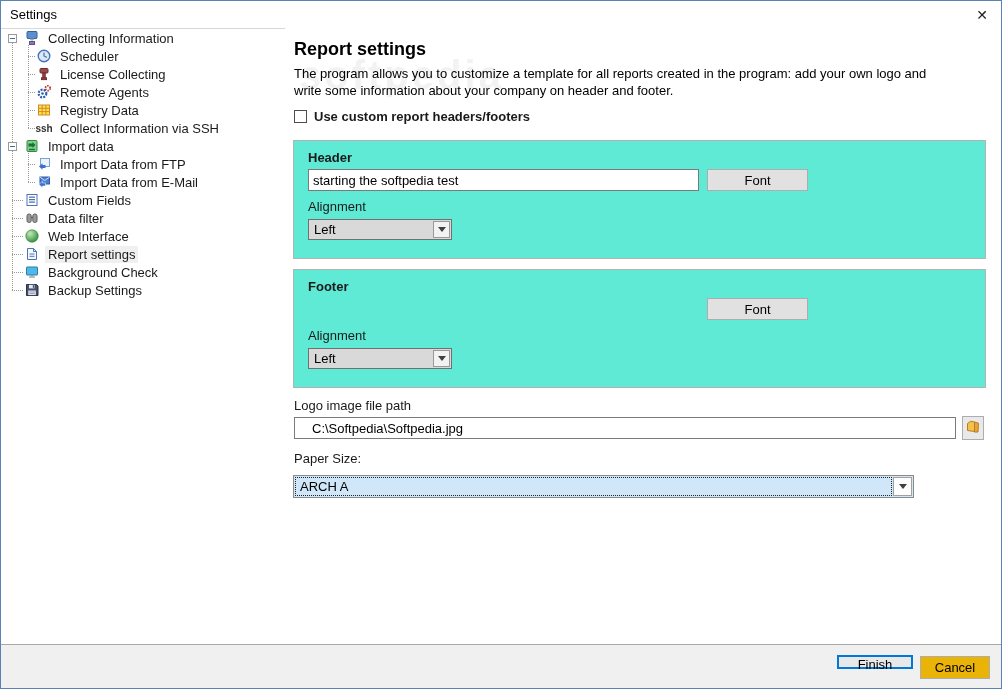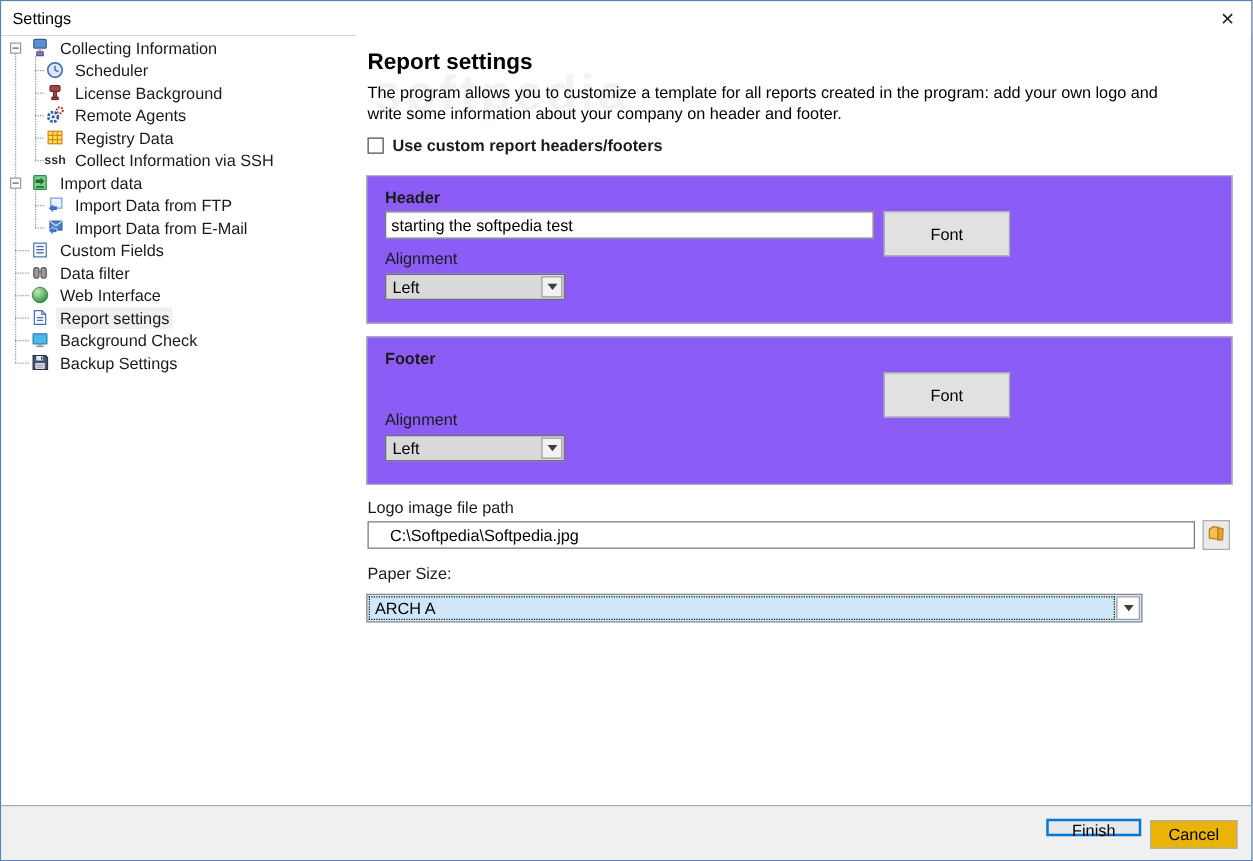--- a/index.html
+++ b/index.html
@@ -30,28 +30,28 @@
   .trow.selected .tlabel { background:#f0f0f0; }
   
   .watermark { position:absolute; left:298px; top:52px; font-size:40px; font-weight:bold;
     color:rgba(0,0,0,0.05); letter-spacing:3px; pointer-events:none; }
   .page-title { position:absolute; left:293px; top:38px; font-size:18px; font-weight:bold; color:#000; }
   .page-desc { position:absolute; left:293px; top:64px; width:655px; font-size:13px; line-height:17px; color:#000; }
   .chk-row { position:absolute; left:293px; top:108px; display:flex; align-items:center; }
   .checkbox { width:13px; height:13px; background:#fff; border:1px solid #4d4d4d; margin-right:7px; cursor:pointer; }
   .chk-label { font-weight:bold; font-size:13px; }
   .groupbox { position:absolute; left:292px; width:693px; height:119px;
-    border:1px solid #b3b3b3; background:#8b5cf6; }
+    border:1px solid #b3b3b3; background:#5eead4; }
   .gb-header { top:139px; }
   .gb-footer { top:268px; }
   .gb-label { position:absolute; left:14px; top:9px; font-weight:bold; font-size:13px; }
   .gb-input { position:absolute; left:14px; top:28px; width:391px; height:22px;
     border:1px solid #7a7a7a; background:#fff; font-family:"Liberation Sans",sans-serif;
     font-size:13px; padding:0 4px; color:#000; }
-  .font-btn { position:absolute; left:413px; top:28px; width:101px; height:36px;
+  .font-btn { position:absolute; left:413px; top:28px; width:101px; height:22px;
     background:#e1e1e1; border:1px solid #adadad; font-family:"Liberation Sans",sans-serif;
     font-size:13px; color:#000; cursor:pointer; }
   .gb-align-label { position:absolute; left:14px; top:58px; font-size:13px; }
   .combo { position:absolute; left:14px; top:78px; width:144px; height:21px;
     background:#d9d9d9; border:1px solid #707070; cursor:pointer; }
   .combo .combo-text { position:absolute; left:5px; top:2px; font-size:13px; color:#000; }
   .combo .combo-arrow-btn { position:absolute; right:1px; top:1px; bottom:1px; width:17px;
     background:#f2f2f2; border:1px solid #999; display:flex; align-items:center; justify-content:center; }
   .tri-down { width:0; height:0; border-left:4px solid transparent; border-right:4px solid transparent;
     border-top:5px solid #404040; }
@@ -124,21 +124,21 @@
 
     <div class="trow">
       <span class="stub-child"></span>
       <span class="ticon">
         <svg width="16" height="16" viewBox="0 0 16 16">
             <rect x="4" y="2.5" width="8" height="4.5" rx="1" fill="#a04848" stroke="#6d2c2c"></rect>
             <rect x="6.8" y="7" width="2.4" height="5" fill="#a04848" stroke="#6d2c2c"></rect>
             <rect x="5.5" y="11.8" width="5" height="1.8" fill="#a04848" stroke="#6d2c2c"></rect>
           </svg>
       </span>
-      <span class="tlabel">License Background</span>
+      <span class="tlabel">License Collecting</span>
     </div>
 
     <div class="trow">
       <span class="stub-child"></span>
       <span class="ticon">
         <svg width="16" height="16" viewBox="0 0 16 16">
             <circle cx="6.5" cy="9.5" r="3.8" fill="none" stroke="#2f5fae" stroke-width="2.2" stroke-dasharray="2 1.1"></circle>
             <circle cx="6.5" cy="9.5" r="1.3" fill="#2f5fae"></circle>
             <circle cx="11.8" cy="4.2" r="2.4" fill="none" stroke="#b03a2e" stroke-width="1.7" stroke-dasharray="1.4 1"></circle>
           </svg>

